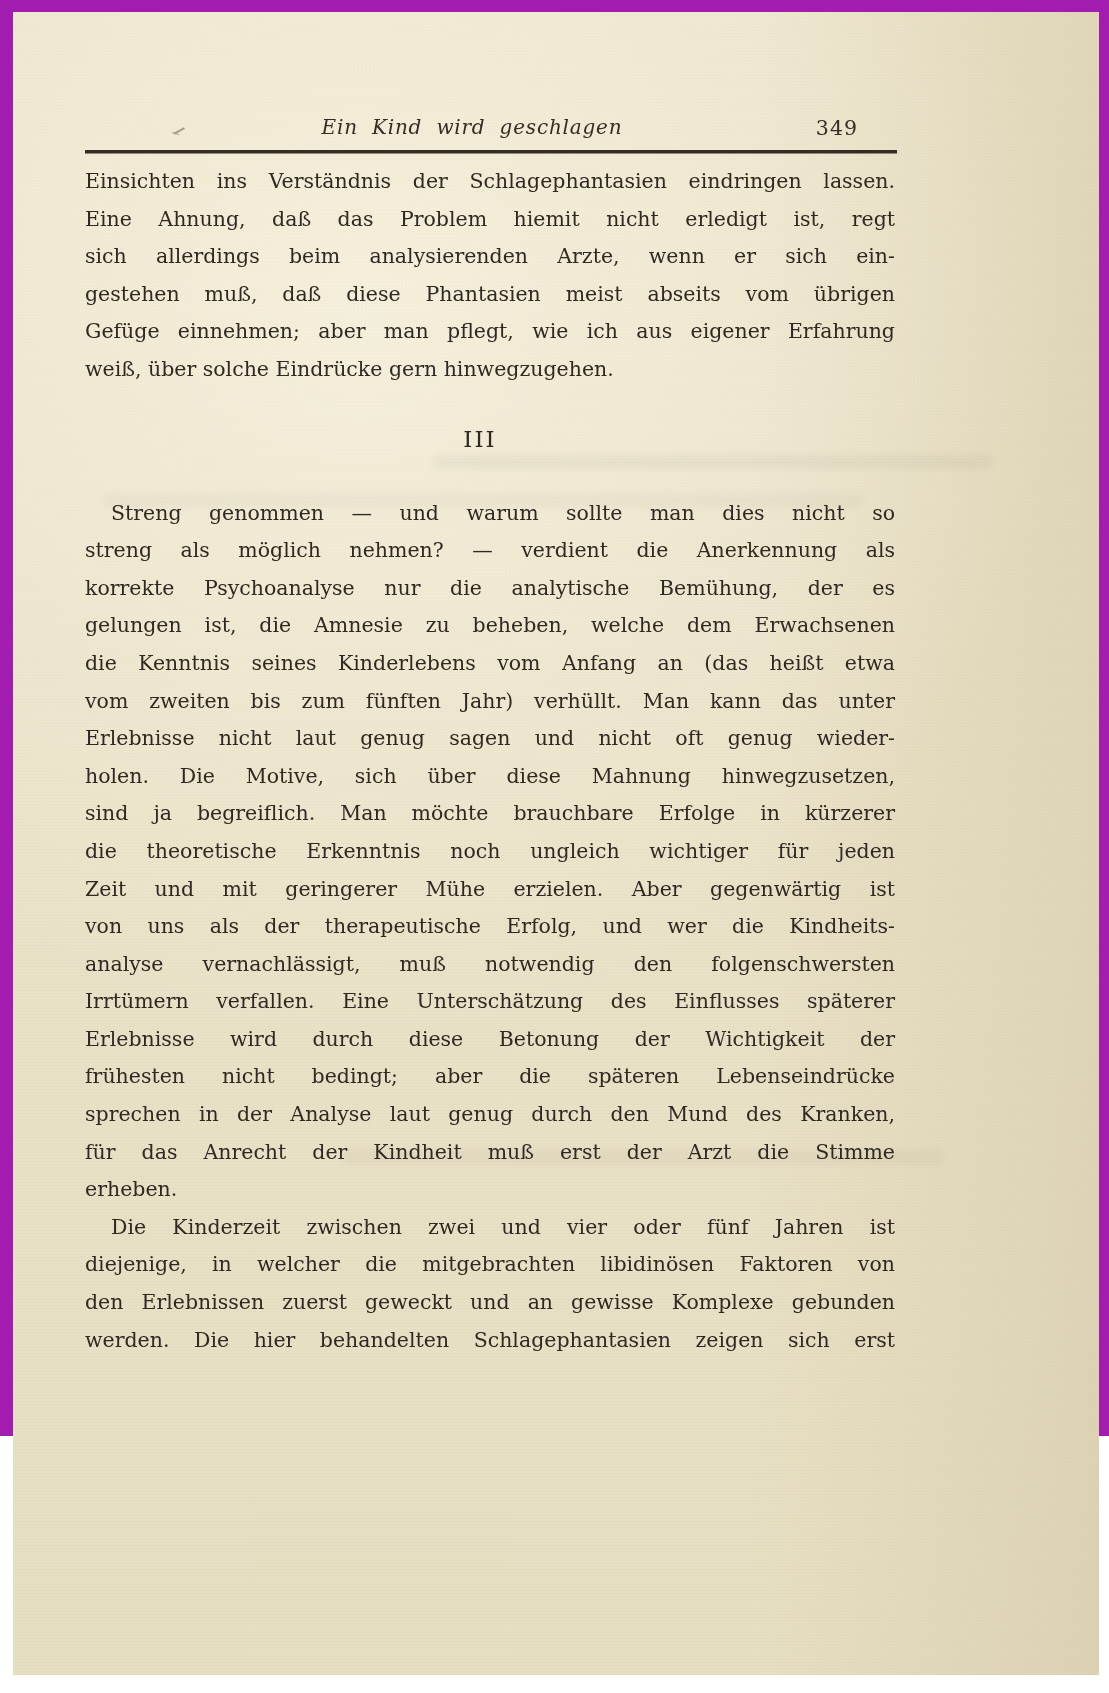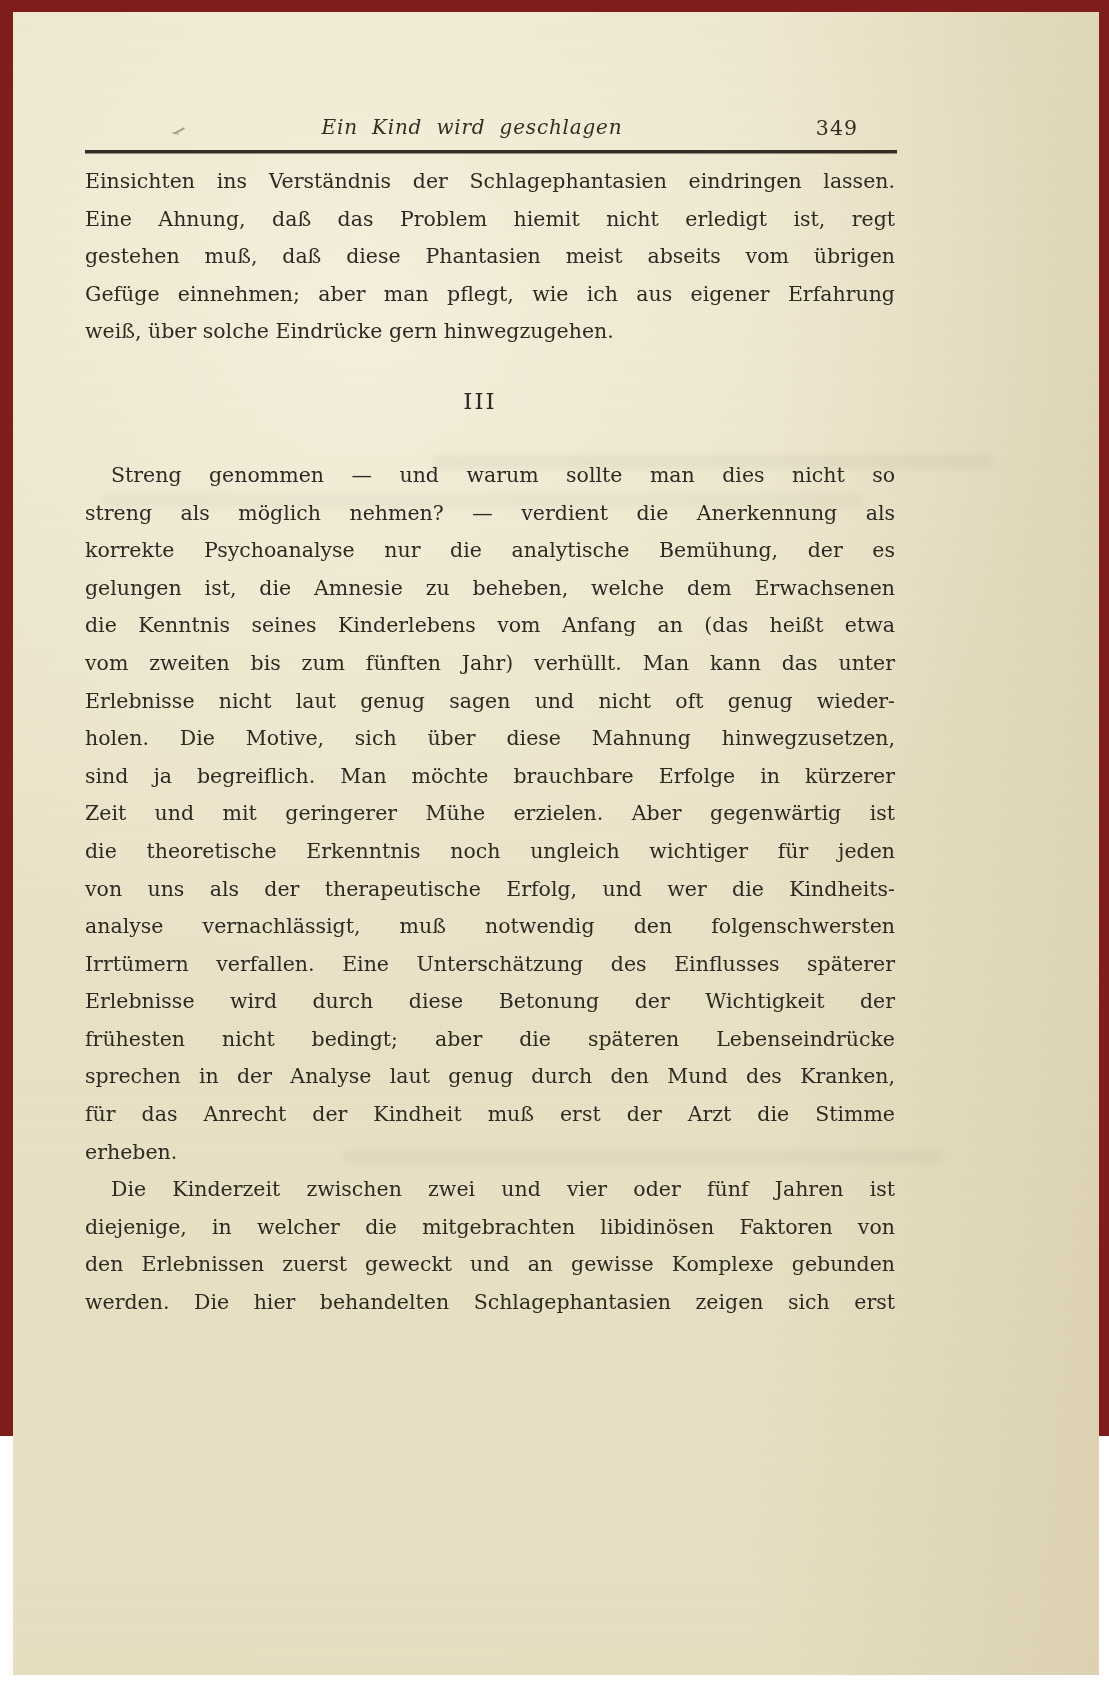--- a/index.html
+++ b/index.html
@@ -8,21 +8,21 @@
     width: 1109px;
     height: 1693px;
     background: #ffffff;
     overflow: hidden;
     font-family: "DejaVu Serif", serif;
   }
   .scan-frame {
     position: relative;
     width: 1109px;
     height: 1436px;
-    background: #7f1d1d;
+    background: #a21caf;
   }
   .page {
     position: absolute;
     left: 13px;
     top: 12px;
     width: 1086px;
     height: 1663px;
     background:
       radial-gradient(120% 80% at 32% 18%, rgba(255,253,242,0.45) 0%, rgba(255,253,242,0) 55%),
       linear-gradient(90deg, rgba(200,186,150,0) 68%, rgba(196,182,144,0.30) 100%),
@@ -153,39 +153,40 @@
       <span class="page-number">349</span>
     </div>
 
     <div class="header-rule"></div>
 
     <div class="body-text">
 
       <div class="para para1">
         <div class="line j">Einsichten ins Verständnis der Schlagephantasien eindringen lassen.</div>
         <div class="line j">Eine Ahnung, daß das Problem hiemit nicht erledigt ist, regt</div>
+        <div class="line j">sich allerdings beim analysierenden Arzte, wenn er sich ein-</div>
         <div class="line j">gestehen muß, daß diese Phantasien meist abseits vom übrigen</div>
         <div class="line j">Gefüge einnehmen; aber man pflegt, wie ich aus eigener Erfahrung</div>
         <div class="line last">weiß, über solche Eindrücke gern hinwegzugehen.</div>
       </div>
 
       <div class="section-heading">III</div>
 
       <div class="para para2">
         <div class="line j first">Streng genommen — und warum sollte man dies nicht so</div>
         <div class="line j">streng als möglich nehmen? — verdient die Anerkennung als</div>
         <div class="line j">korrekte Psychoanalyse nur die analytische Bemühung, der es</div>
         <div class="line j">gelungen ist, die Amnesie zu beheben, welche dem Erwachsenen</div>
         <div class="line j">die Kenntnis seines Kinderlebens vom Anfang an (das heißt etwa</div>
         <div class="line j">vom zweiten bis zum fünften Jahr) verhüllt. Man kann das unter</div>
         <div class="line j">Erlebnisse nicht laut genug sagen und nicht oft genug wieder-</div>
         <div class="line j">holen. Die Motive, sich über diese Mahnung hinwegzusetzen,</div>
         <div class="line j">sind ja begreiflich. Man möchte brauchbare Erfolge in kürzerer</div>
+        <div class="line j">die theoretische Erkenntnis noch ungleich wichtiger für jeden</div>
         <div class="line j">Zeit und mit geringerer Mühe erzielen. Aber gegenwärtig ist</div>
-        <div class="line j">die theoretische Erkenntnis noch ungleich wichtiger für jeden</div>
         <div class="line j">von uns als der therapeutische Erfolg, und wer die Kindheits-</div>
         <div class="line j">analyse vernachlässigt, muß notwendig den folgenschwersten</div>
         <div class="line j">Irrtümern verfallen. Eine Unterschätzung des Einflusses späterer</div>
         <div class="line j">Erlebnisse wird durch diese Betonung der Wichtigkeit der</div>
         <div class="line j">frühesten nicht bedingt; aber die späteren Lebenseindrücke</div>
         <div class="line j">sprechen in der Analyse laut genug durch den Mund des Kranken,</div>
         <div class="line j">für das Anrecht der Kindheit muß erst der Arzt die Stimme</div>
         <div class="line last">erheben.</div>
       </div>
 

